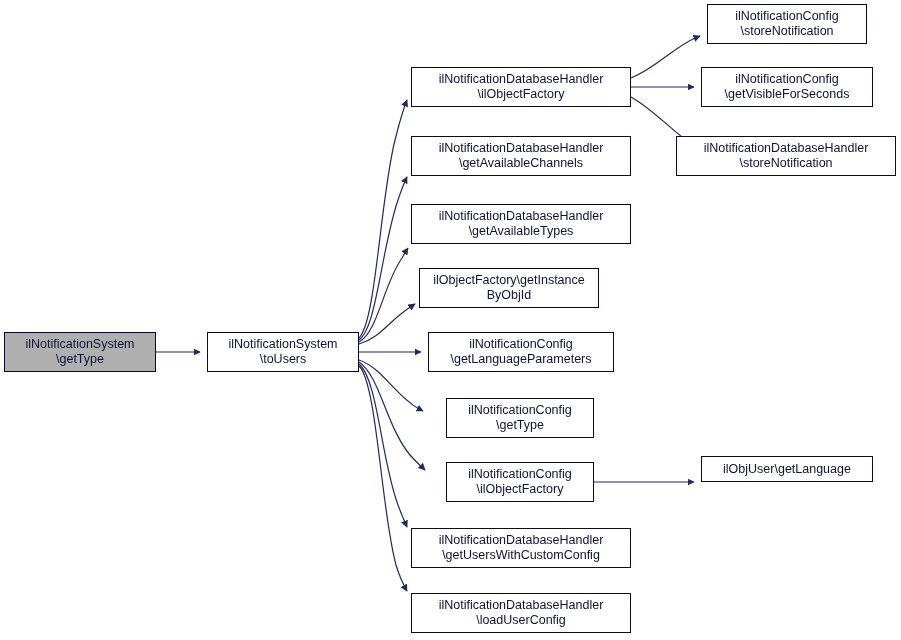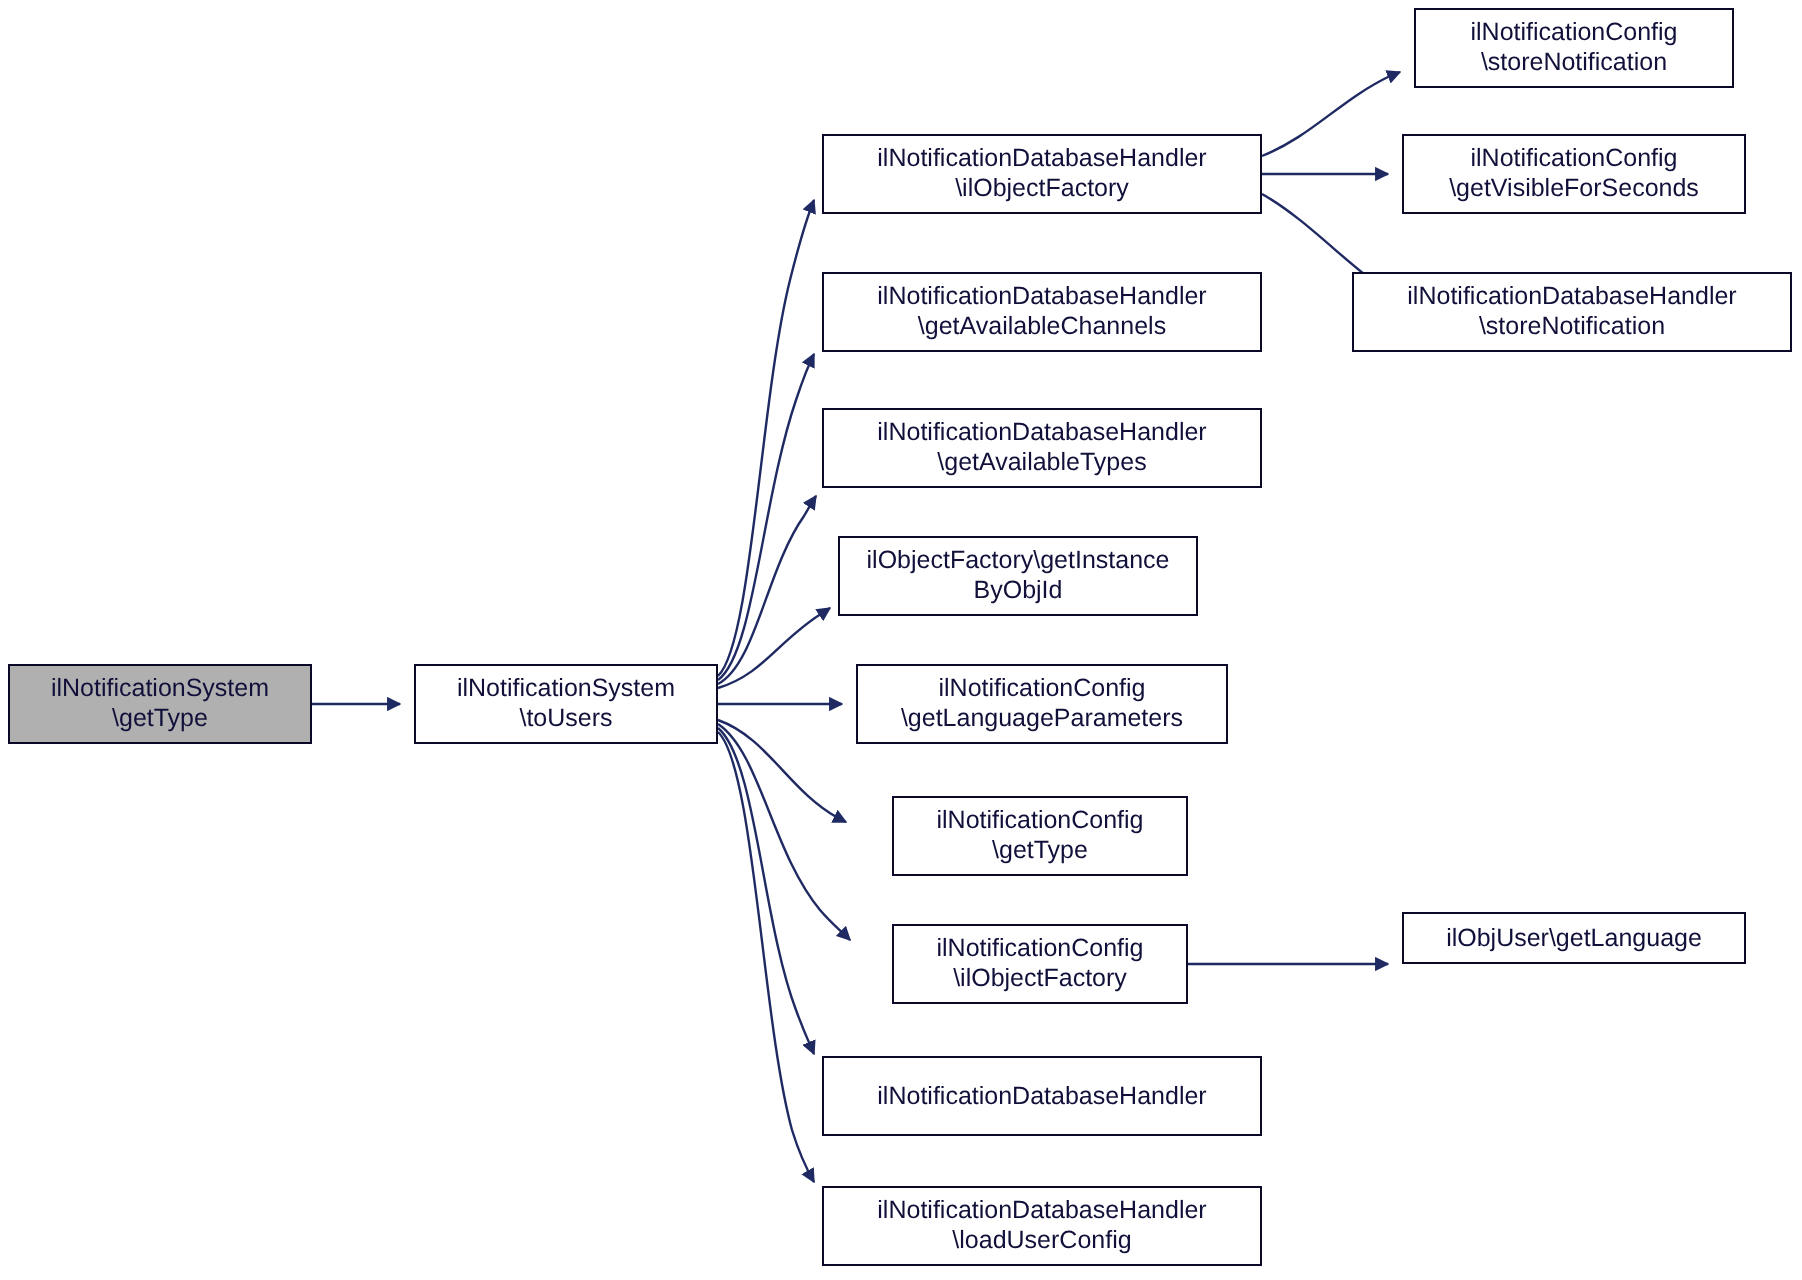--- a/index.html
+++ b/index.html
@@ -76,20 +76,20 @@
   <div id="node-layer">
       <div class="node root" style="left: 4px; top: 332px; width: 152px; height: 40px;"><span class="line1">ilNotificationSystem</span><span class="line2">\getType</span></div>
       <div class="node" style="left: 207px; top: 332px; width: 152px; height: 40px;"><span class="line1">ilNotificationSystem</span><span class="line2">\toUsers</span></div>
       <div class="node" style="left: 411px; top: 67px; width: 220px; height: 40px;"><span class="line1">ilNotificationDatabaseHandler</span><span class="line2">\ilObjectFactory</span></div>
       <div class="node" style="left: 411px; top: 136px; width: 220px; height: 40px;"><span class="line1">ilNotificationDatabaseHandler</span><span class="line2">\getAvailableChannels</span></div>
       <div class="node" style="left: 411px; top: 204px; width: 220px; height: 40px;"><span class="line1">ilNotificationDatabaseHandler</span><span class="line2">\getAvailableTypes</span></div>
       <div class="node" style="left: 419px; top: 268px; width: 180px; height: 40px;"><span class="line1">ilObjectFactory\getInstance</span><span class="line2">ByObjId</span></div>
       <div class="node" style="left: 428px; top: 332px; width: 186px; height: 40px;"><span class="line1">ilNotificationConfig</span><span class="line2">\getLanguageParameters</span></div>
       <div class="node" style="left: 446px; top: 398px; width: 148px; height: 40px;"><span class="line1">ilNotificationConfig</span><span class="line2">\getType</span></div>
       <div class="node" style="left: 446px; top: 462px; width: 148px; height: 40px;"><span class="line1">ilNotificationConfig</span><span class="line2">\ilObjectFactory</span></div>
-      <div class="node" style="left: 411px; top: 528px; width: 220px; height: 40px;"><span class="line1">ilNotificationDatabaseHandler</span></div>
+      <div class="node" style="left: 411px; top: 528px; width: 220px; height: 40px;"><span class="line1">ilNotificationDatabaseHandler</span><span class="line2">\getUsersWithCustomConfig</span></div>
       <div class="node" style="left: 411px; top: 593px; width: 220px; height: 40px;"><span class="line1">ilNotificationDatabaseHandler</span><span class="line2">\loadUserConfig</span></div>
       <div class="node" style="left: 707px; top: 4px; width: 160px; height: 40px;"><span class="line1">ilNotificationConfig</span><span class="line2">\storeNotification</span></div>
       <div class="node" style="left: 701px; top: 67px; width: 172px; height: 40px;"><span class="line1">ilNotificationConfig</span><span class="line2">\getVisibleForSeconds</span></div>
       <div class="node" style="left: 676px; top: 136px; width: 220px; height: 40px;"><span class="line1">ilNotificationDatabaseHandler</span><span class="line2">\storeNotification</span></div>
       <div class="node" style="left: 701px; top: 456px; width: 172px; height: 26px;"><span class="line1">ilObjUser\getLanguage</span></div>
     </div>
 </div>
 
 </body></html>

